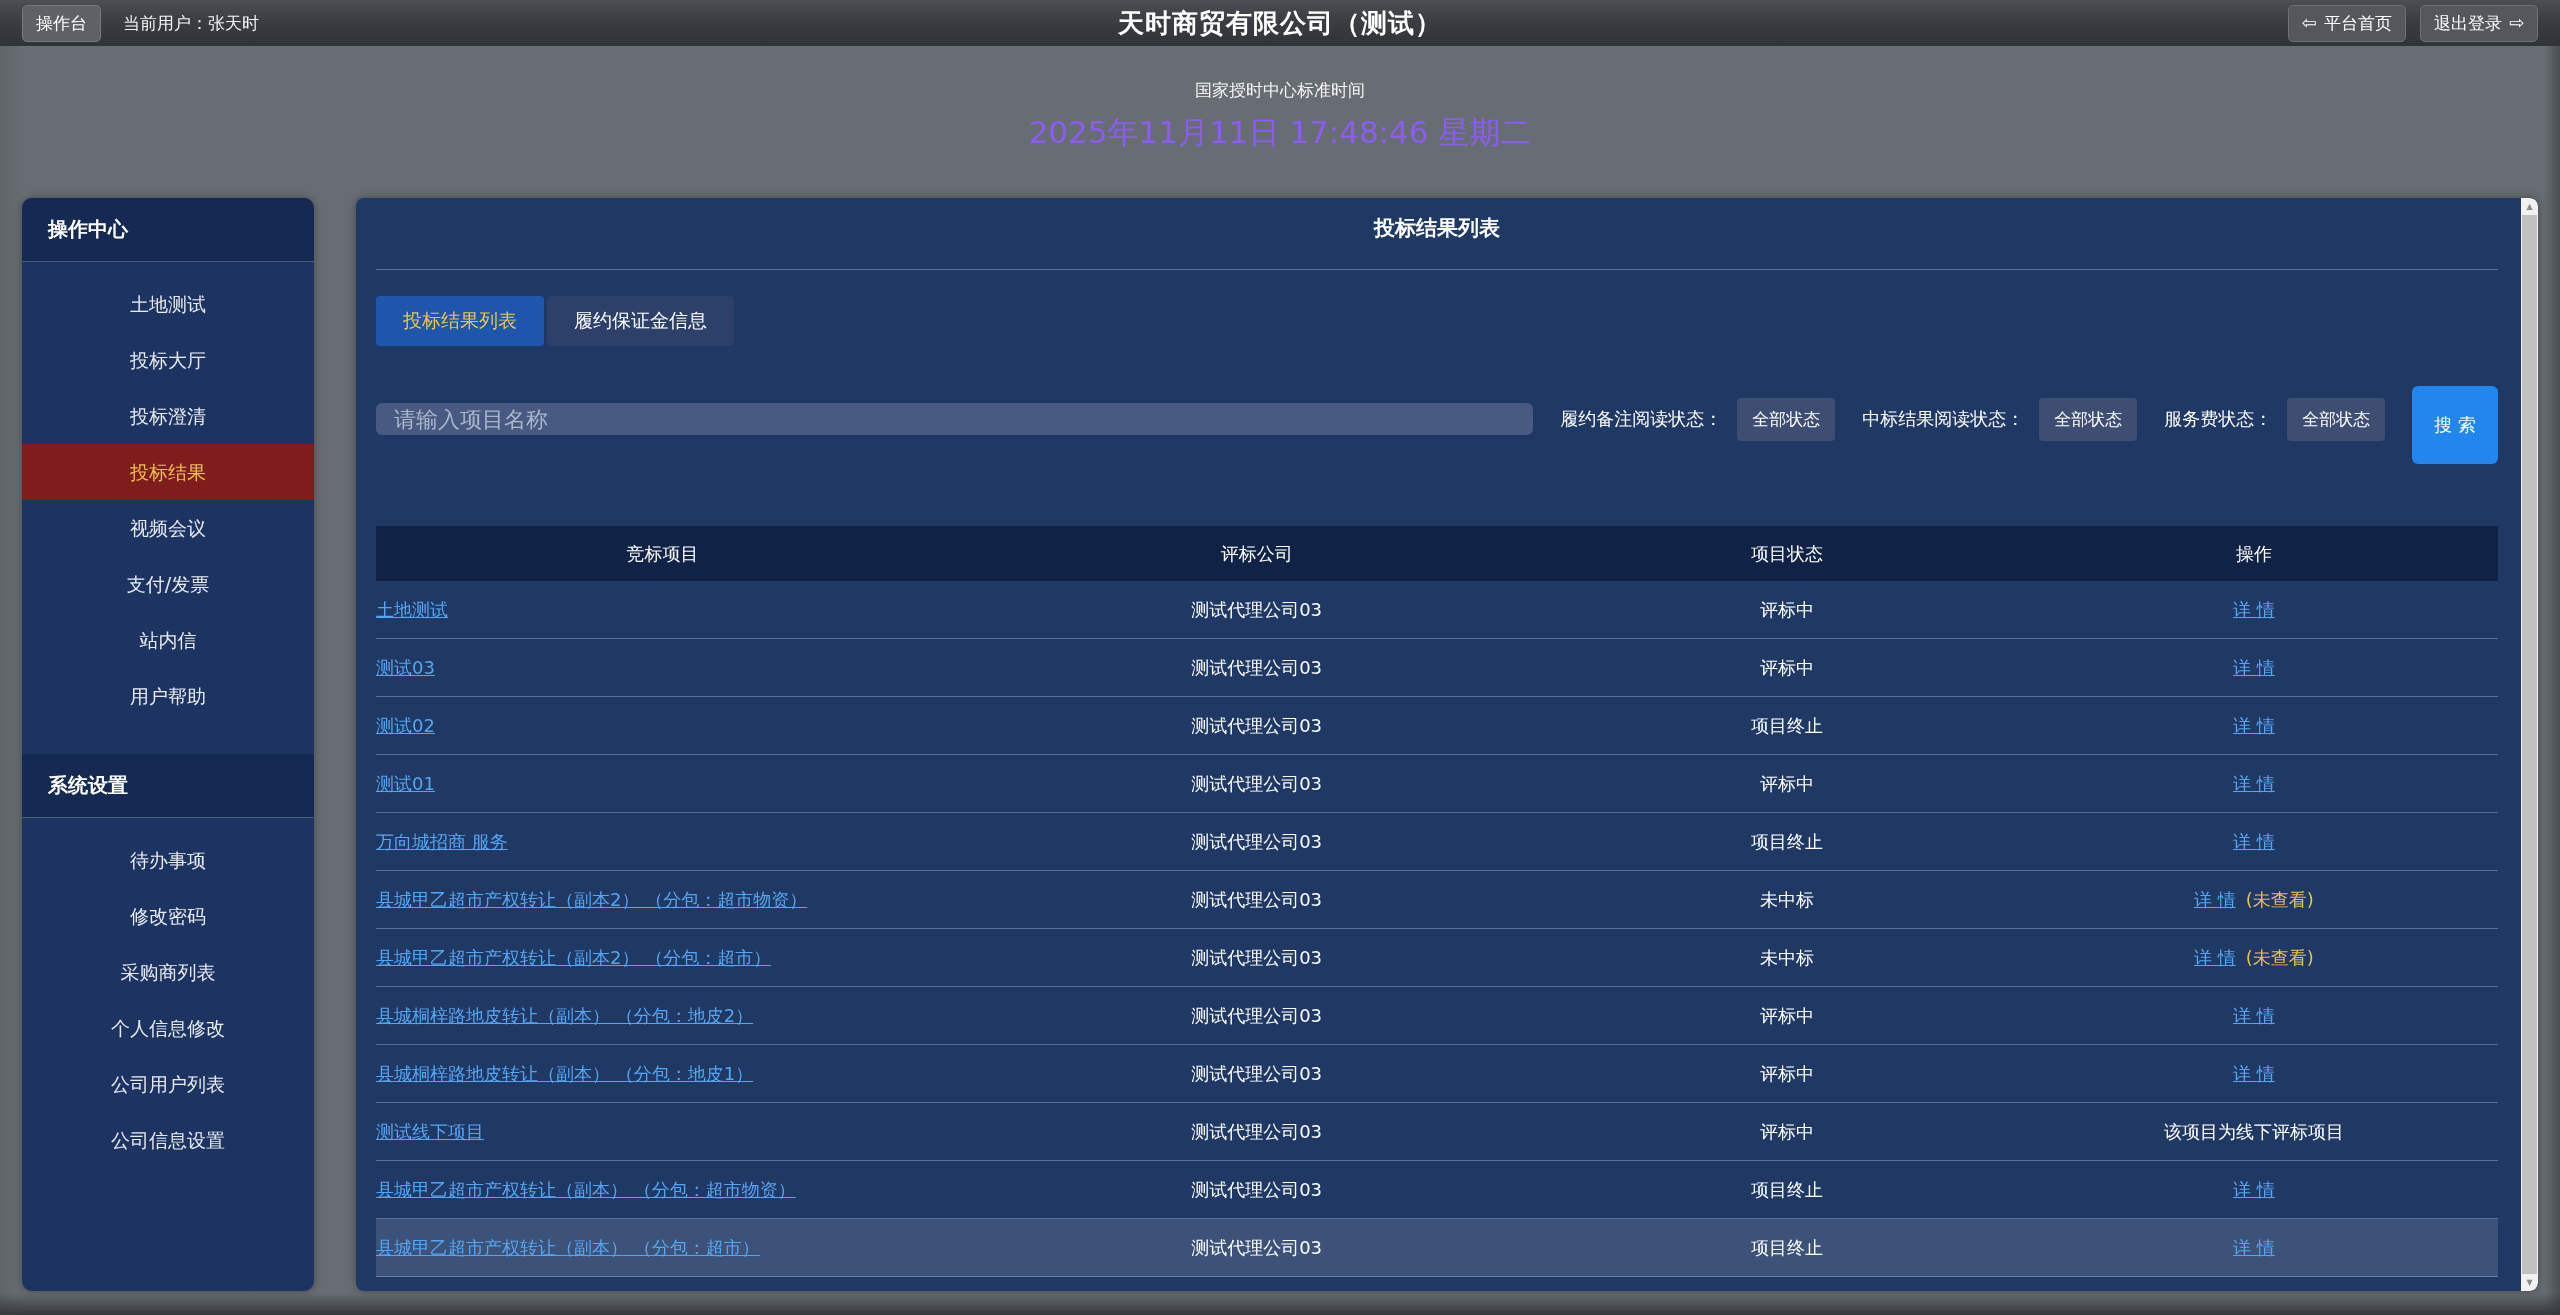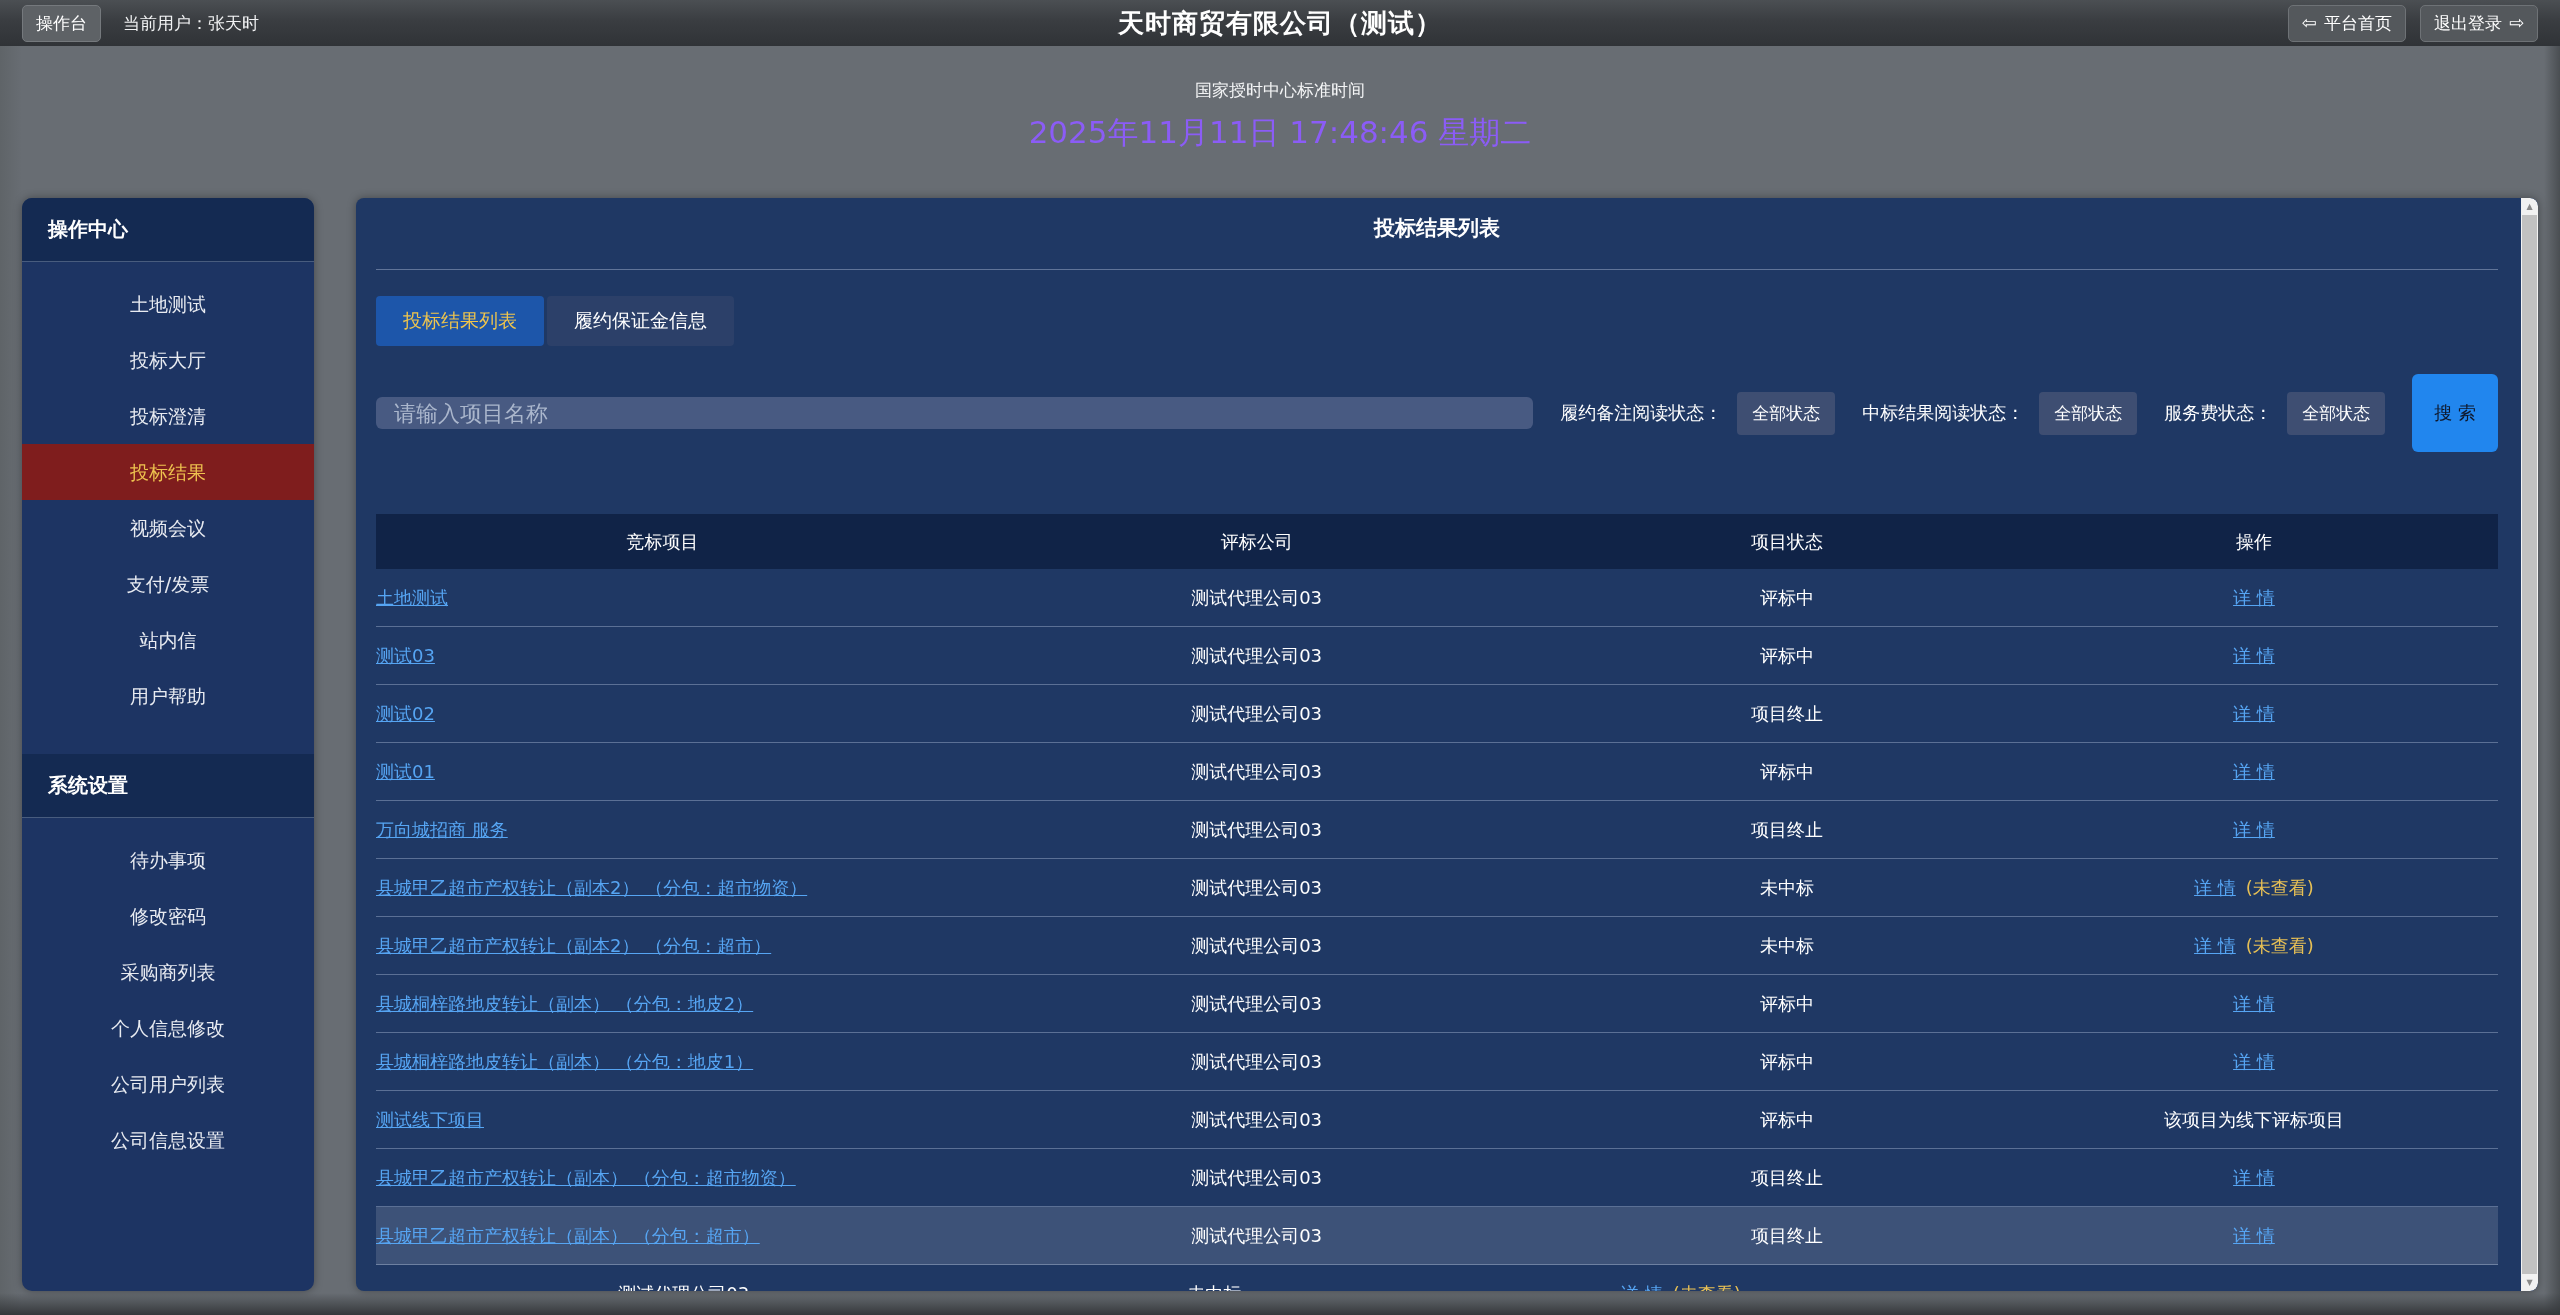--- a/index.html
+++ b/index.html
@@ -99,22 +99,22 @@
   }
   .search-input::placeholder { color: #aab6cc; }
   .filter-label { font-size: 18px; color: #fff; margin-left: 27px; white-space: nowrap; }
   .filter-btn {
     margin-left: 15px; background: #3e4e72; border: none; border-radius: 4px;
     color: #fff; font-size: 17px; padding: 10px 15px;
     white-space: nowrap; font-family: inherit; cursor: pointer;
   }
   .search-btn {
     margin-left: 27px; background: #2186ee; border: none; border-radius: 6px;
-    color: #0f172a; font-size: 18px; padding: 27px 22px;
-    white-space: nowrap; font-family: inherit; cursor: pointer;
+    color: #ffffff; font-size: 18px; padding: 27px 22px;
+    white-space: nowrap; font-family: inherit; cursor: pointer; margin-top: 12px;
   }
 
   
   .table { margin-top: 62px; }
   .trow {
     display: flex; align-items: center; height: 58px;
     border-bottom: 1px solid rgba(190,205,228,.38);
   }
   .trow.highlight { background: #3d5278; }
   .thead { background: #102347; height: 55px; border-bottom: none; }

